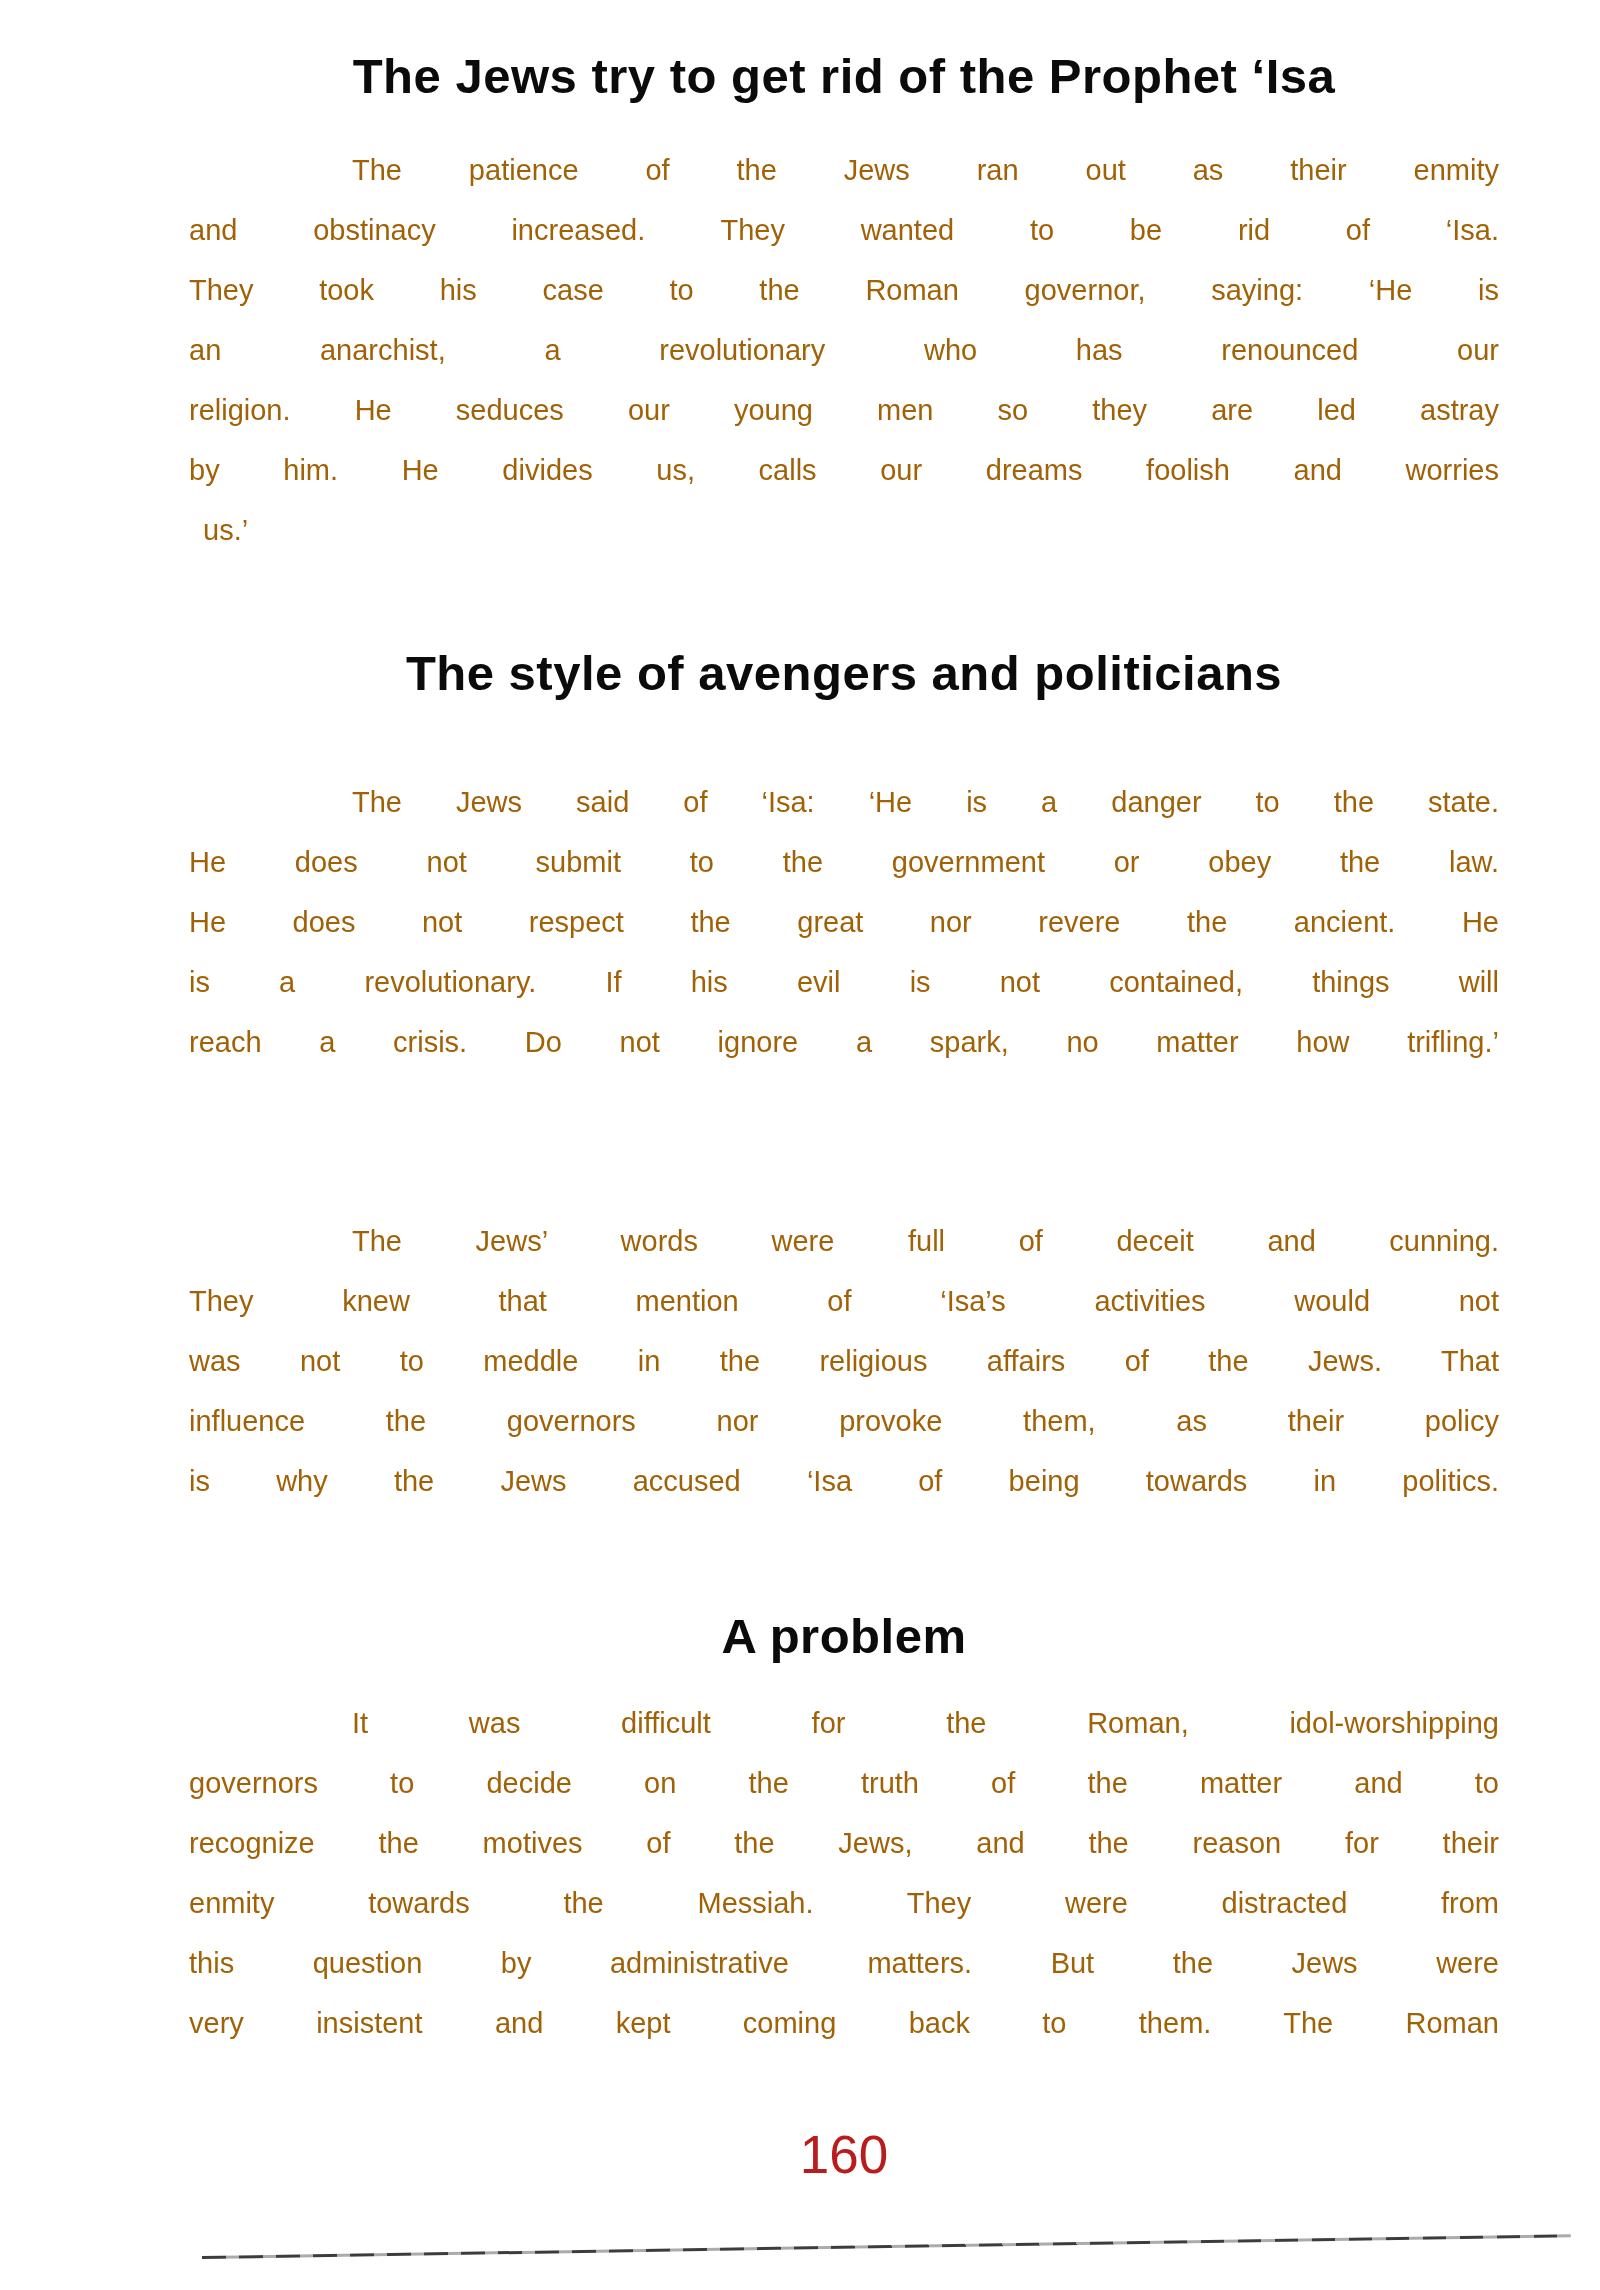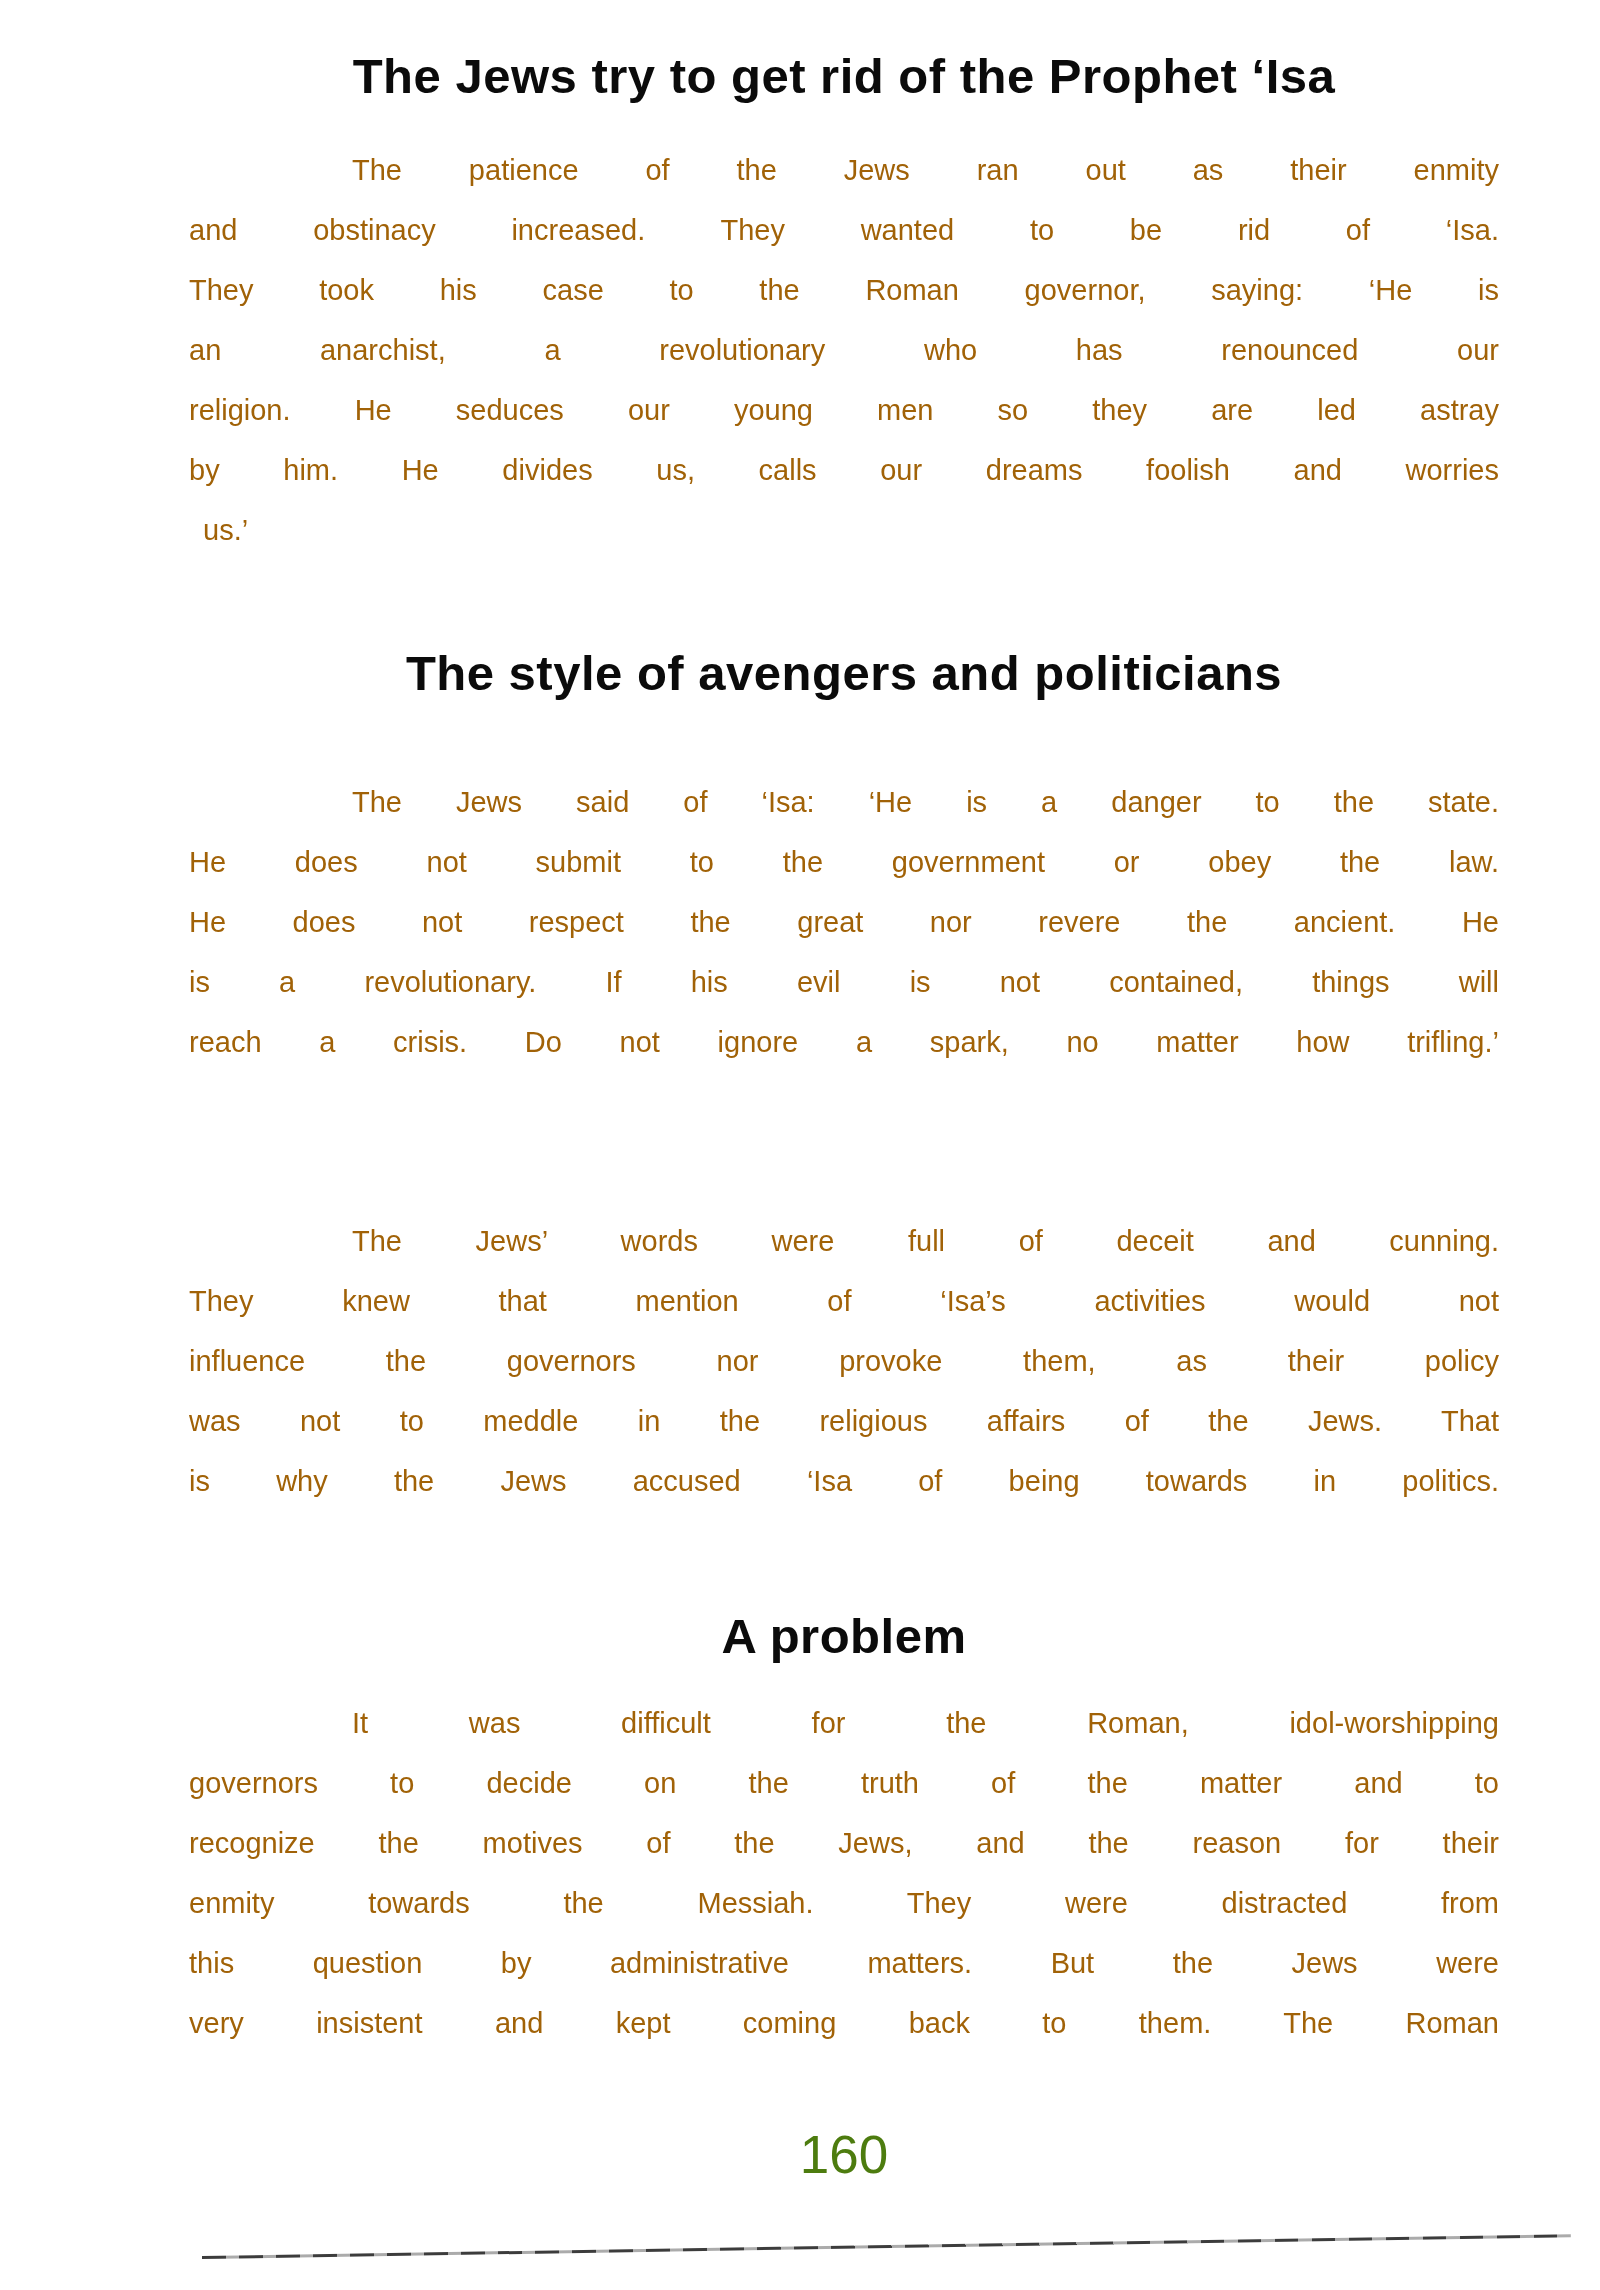--- a/index.html
+++ b/index.html
@@ -42,21 +42,21 @@
     margin-left: 14px;
   }
   .page-number {
     position: absolute;
     left: 189px;
     width: 1310px;
     top: 2123px;
     font-size: 53px;
     line-height: 64px;
     text-align: center;
-    color: #4d7c0f;
+    color: #b91c1c;
   }
   .footer-rule {
     position: absolute;
     left: 202px;
     top: 2256px;
     width: 1369px;
     height: 3px;
     background: repeating-linear-gradient(90deg,
       #3c3c3c 0px, #3c3c3c 23.6px,
       #ababab 23.6px, #ababab 37px);
@@ -88,22 +88,22 @@
     <div class="line">He does not submit to the government or obey the law.</div>
     <div class="line">He does not respect the great nor revere the ancient. He</div>
     <div class="line">is a revolutionary. If his evil is not contained, things will</div>
     <div class="line">reach a crisis. Do not ignore a spark, no matter how trifling.’</div>
   </div>
 
 
   <div class="para block" style="top:1211px">
     <div class="line indent">The Jews’ words were full of deceit and cunning.</div>
     <div class="line">They knew that mention of ‘Isa’s activities would not</div>
+    <div class="line">was not to meddle in the religious affairs of the Jews. That</div>
     <div class="line">influence the governors nor provoke them, as their policy</div>
-    <div class="line">was not to meddle in the religious affairs of the Jews. That</div>
     <div class="line">is why the Jews accused ‘Isa of being towards in politics.</div>
   </div>
 
   <h2 class="heading block" style="top:1607px">A problem</h2>
 
   <div class="para block" style="top:1693px">
     <div class="line indent">It was difficult for the Roman, idol-worshipping</div>
     <div class="line">governors to decide on the truth of the matter and to</div>
     <div class="line">recognize the motives of the Jews, and the reason for their</div>
     <div class="line">enmity towards the Messiah. They were distracted from</div>

